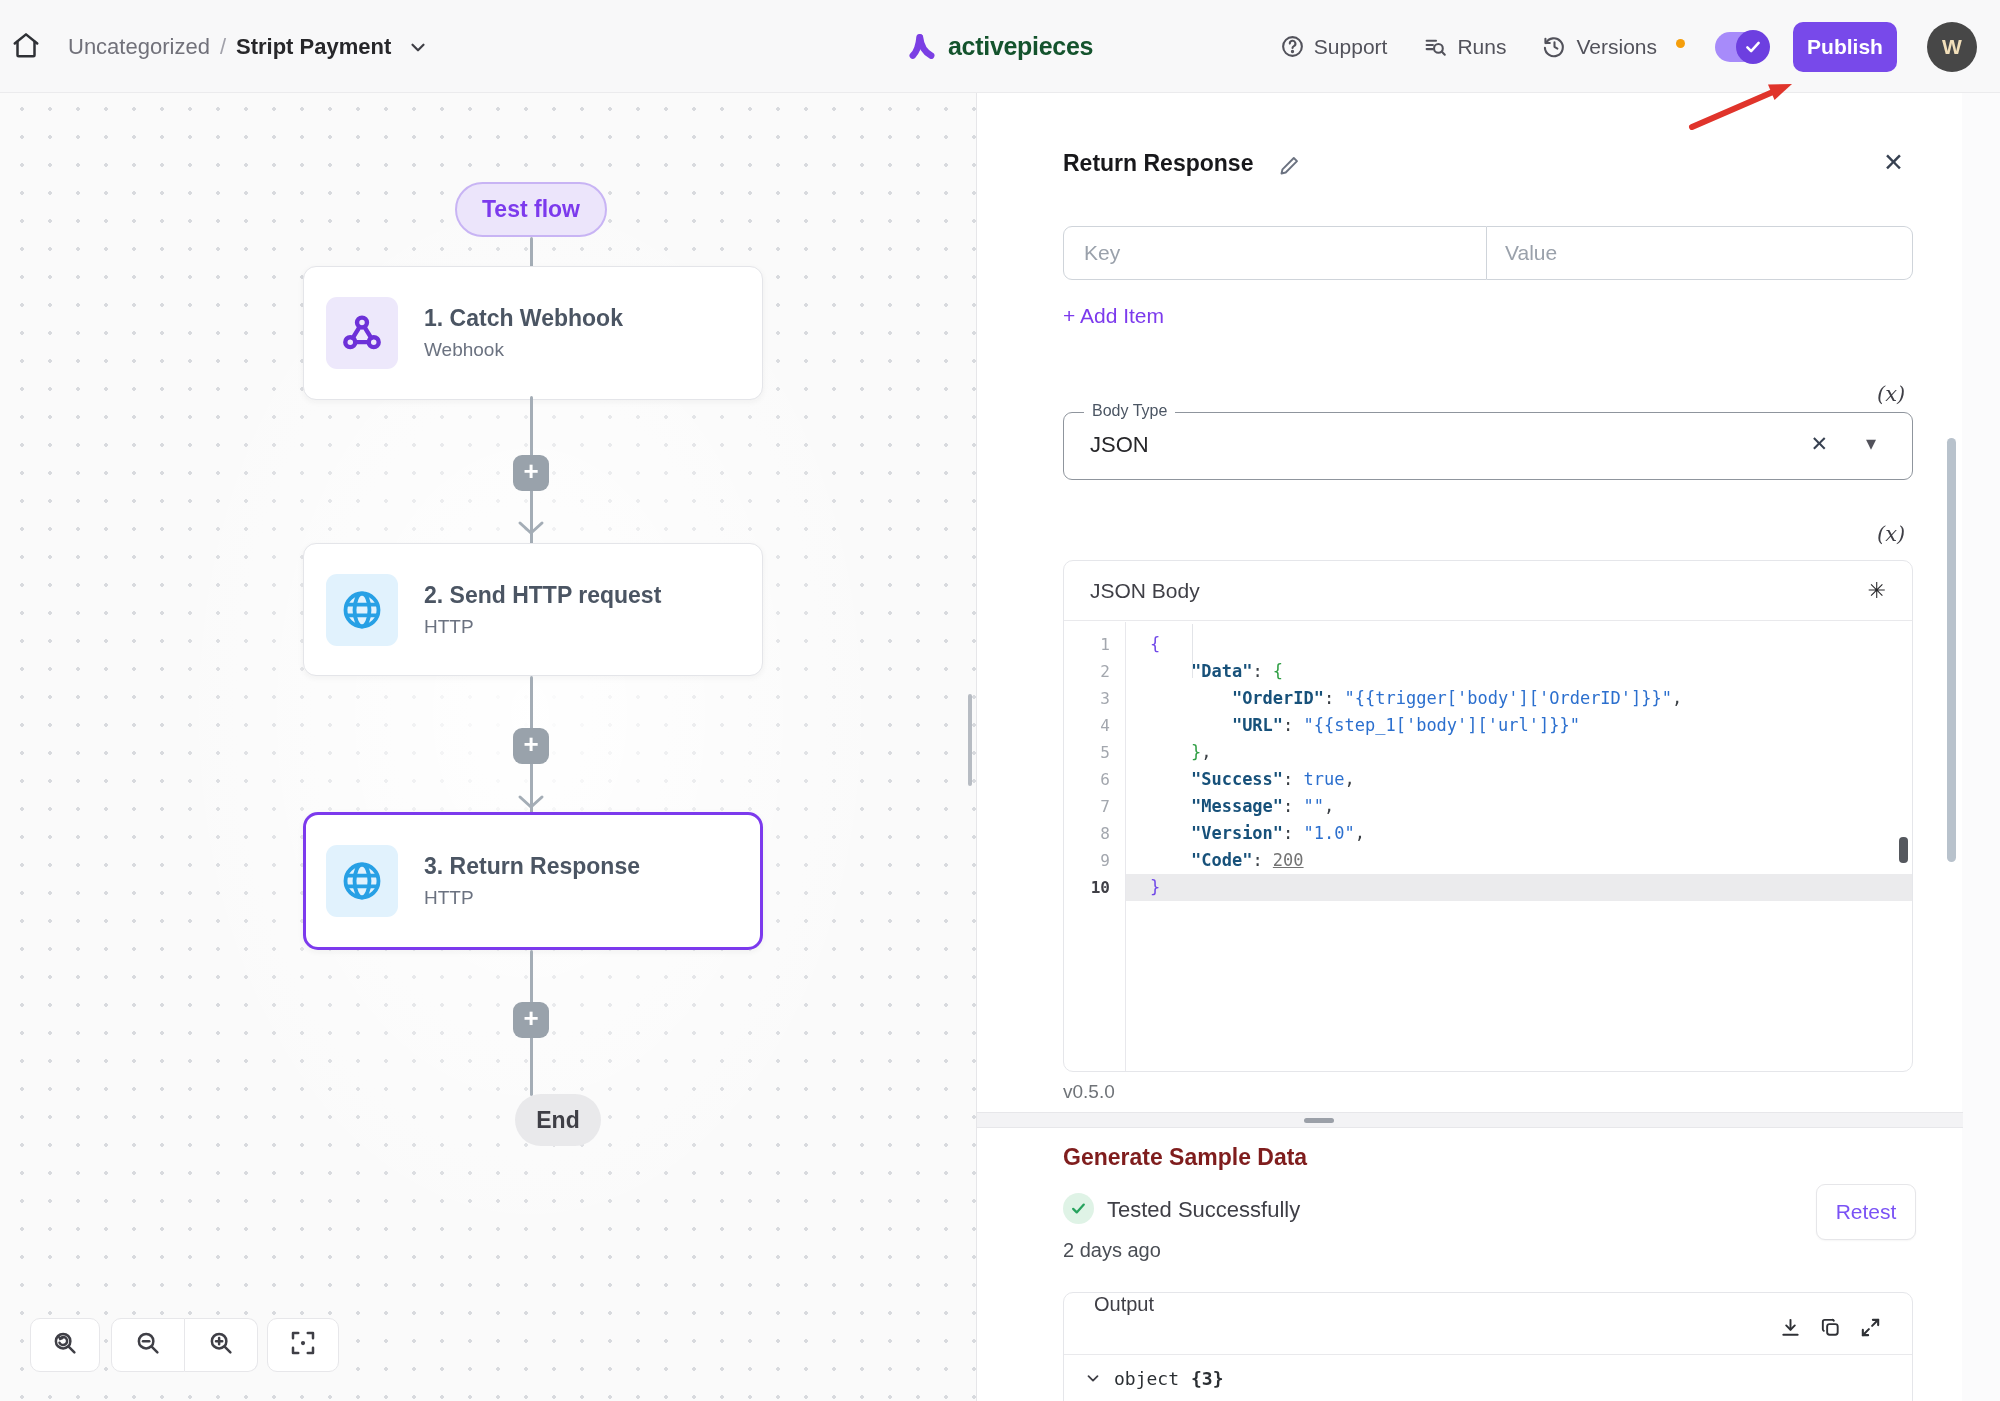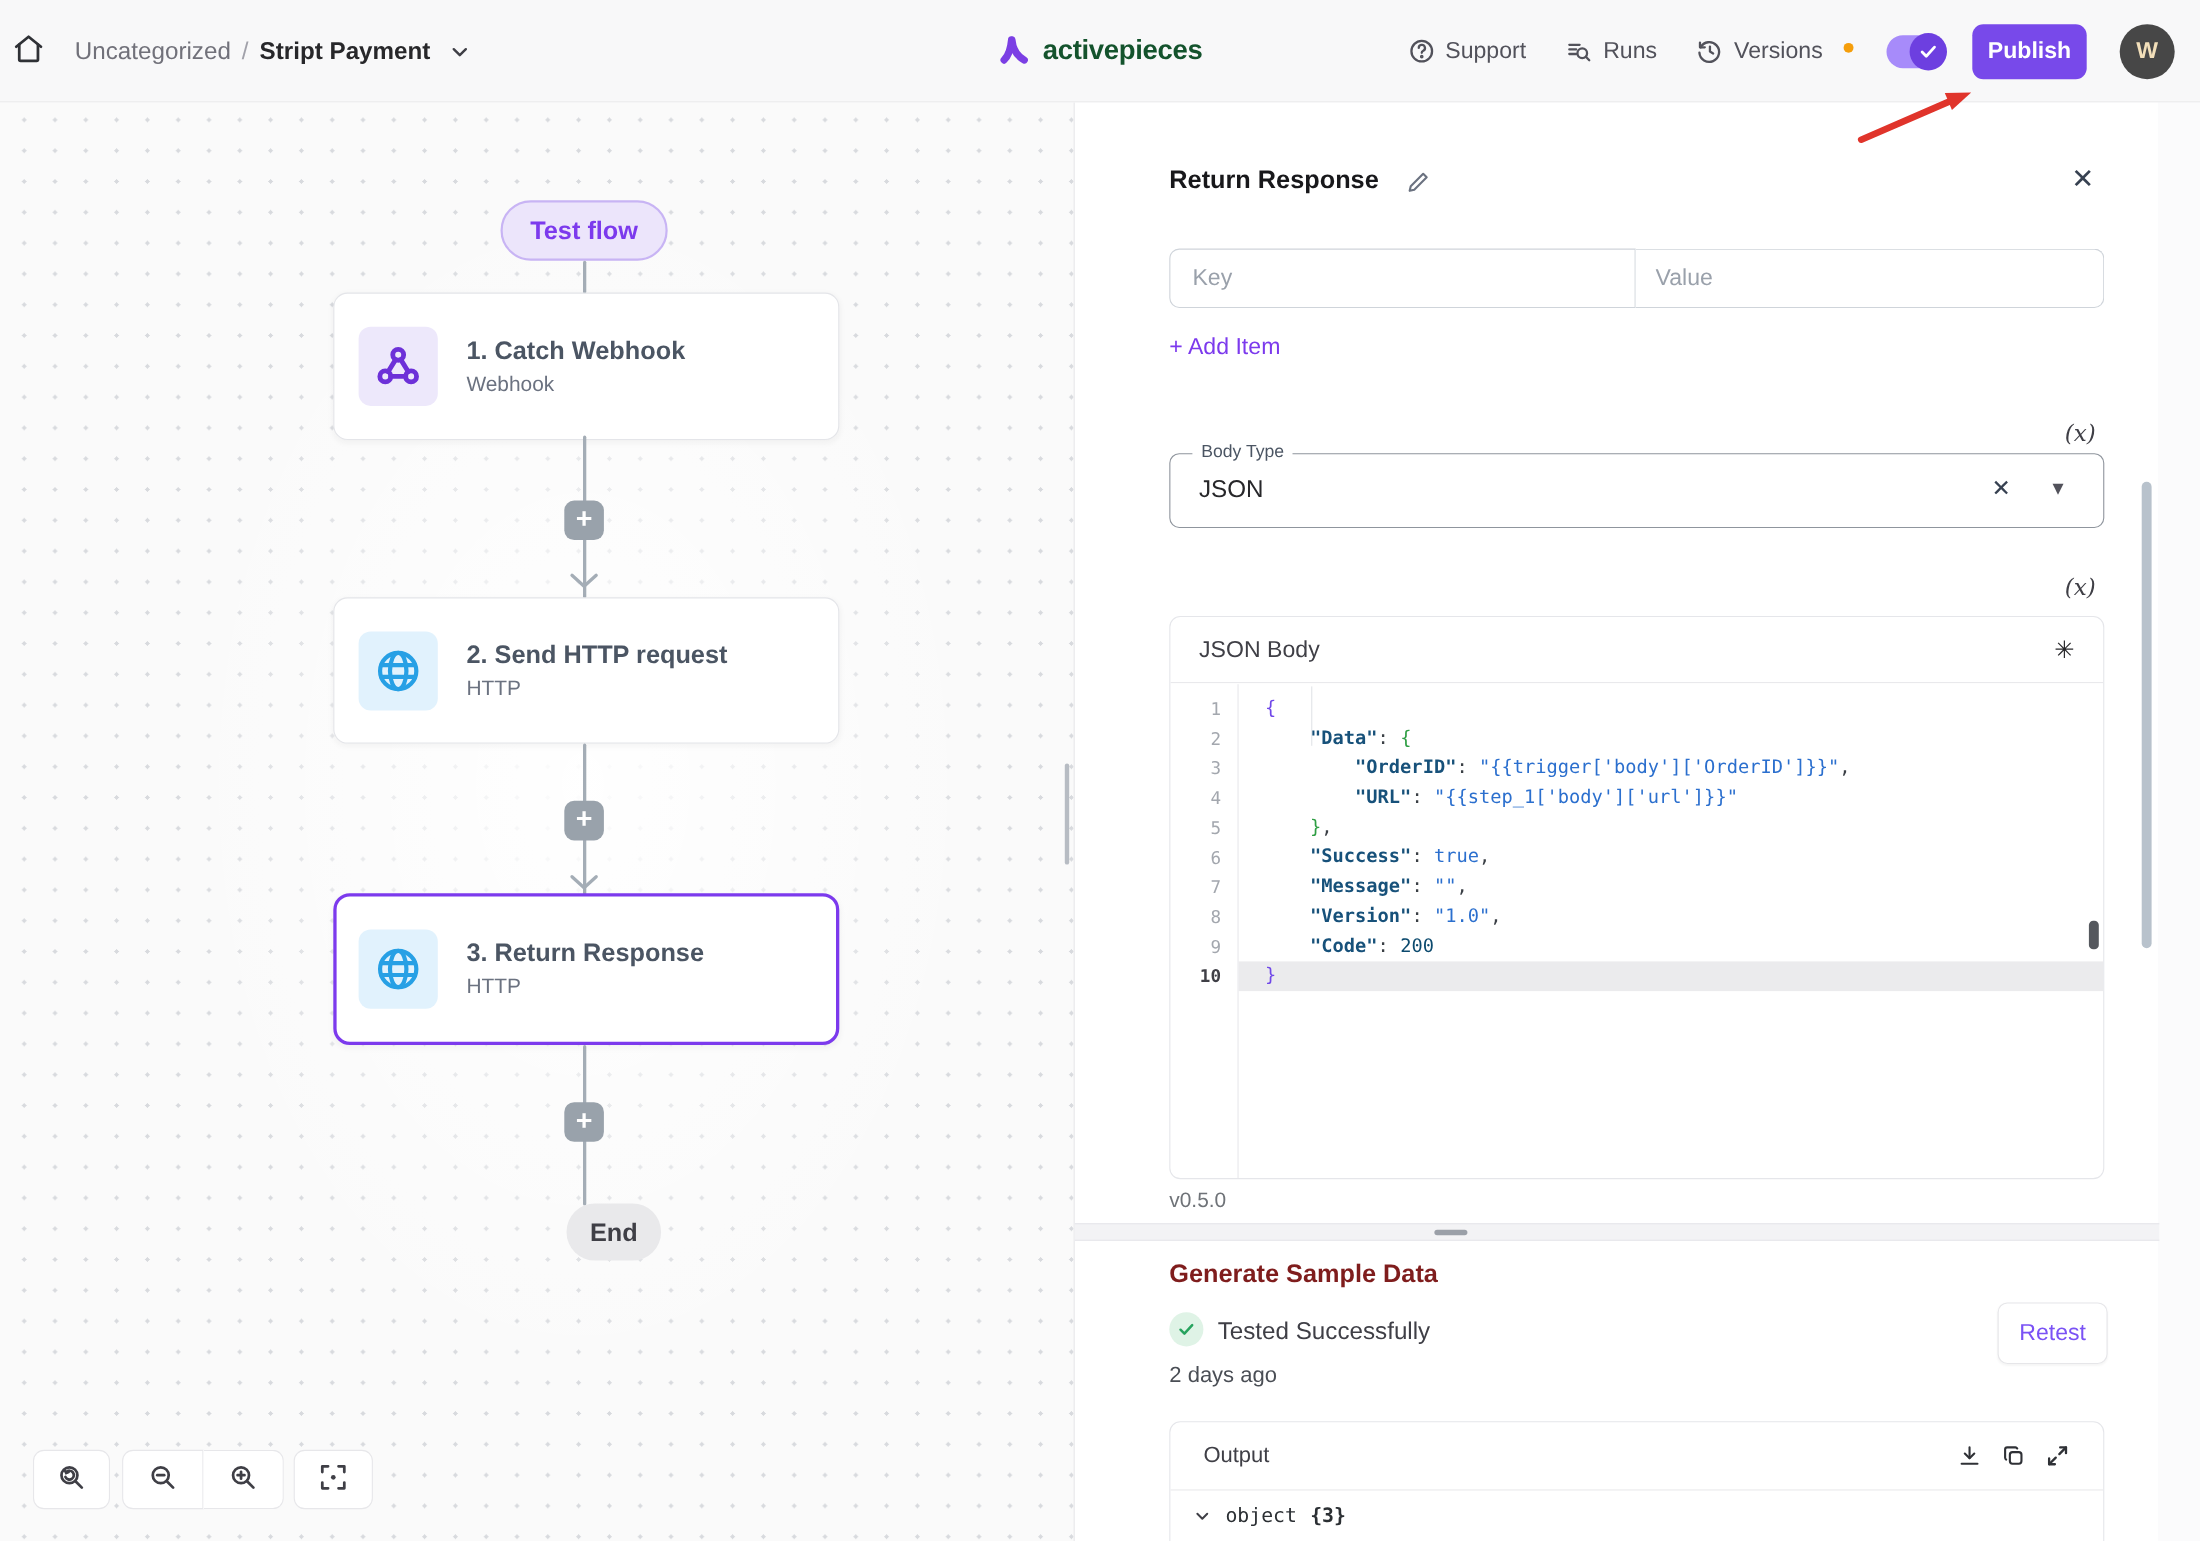--- a/index.html
+++ b/index.html
@@ -122,21 +122,21 @@
                 padding-right:15px; }
   .gutter .ln.act { color:#3f3f46; font-weight:700; }
   .code-lines { flex:1; padding-top:9px; position:relative; }
   .cl { height:27px; line-height:27px; font-size:17px; white-space:pre; padding-left:24px; }
   .cl.act-row { background:#ebebed; }
   .tk-ws { color:transparent; }
   .tk-p  { color:#3a3f45; }
   .tk-k  { color:#17517a; font-weight:700; }
   .tk-s  { color:#2b6fce; }
   .tk-kw { color:#2b6fce; }
-  .tk-n  { color:#0c4a6e; }
+  .tk-n  { color:#737373;text-decoration:underline; }
   .tk-b1 { color:#7048e8; }
   .tk-b2 { color:#2f9e44; }
   .indent-guide { position:absolute; left:128px; top:63px; width:1px; height:54px; background:#e2e4e8; }
   .ed-thumb { position:absolute; right:4px; top:276px; width:9px; height:26px; background:#55585e;
               border-radius:4px; cursor:pointer; }
   .p-version { left:86px; top:988px; font-size:19px; color:#6f7378; }
   .panel-scroll { position:absolute; left:970px; top:345px; width:9px; height:424px;
                   background:#b8c2cc; border-radius:5px; cursor:pointer; }
 
   .split-band { left:0; top:1019px; width:986px; height:16px; background:#f3f3f5;
@@ -150,21 +150,21 @@
   .test-label { left:130px; top:1104px; font-size:22px; color:#3f3f46; }
   .retest-btn { left:839px; top:1091px; width:100px; height:56px; background:#fff;
                 border:1px solid #e6e6e9; border-radius:9px; color:#7a52f5; font-size:21px;
                 display:flex; align-items:center; justify-content:center; cursor:pointer;
                 box-shadow:0 1px 2px rgba(0,0,0,0.04); }
   .test-time { left:86px; top:1146px; font-size:20px; color:#4a4e55; }
 
   .output-card { left:86px; top:1199px; width:850px; height:120px; border:1px solid #e5e6ea;
                  border-radius:10px; background:#fff; overflow:hidden; }
   .oc-head { position:absolute; left:0; top:0; right:0; height:62px; border-bottom:1px solid #e9e9ec;
-             display:flex; align-items:center; padding:0 30px; }
+             display:flex; align-items:flex-start; padding:0 30px;flex-direction:column; }
   .oc-label { font-size:20px; color:#3f3f46; }
   .oc-icons { margin-left:auto; display:flex; gap:17px; color:#2f3136; }
   .oc-icons span { display:flex; cursor:pointer; }
   .oc-row { position:absolute; left:0; top:62px; right:0; height:46px; display:flex;
             align-items:center; padding-left:20px; gap:12px; }
   .tree-caret { color:#3f3f46; display:flex; cursor:pointer; }
   .tree-node { font-family:"DejaVu Sans Mono", monospace; font-size:18px; color:#2b2f33; }
   .tree-count { font-family:"DejaVu Sans Mono", monospace; font-size:18px; font-weight:700; color:#2b2f33; }
 </style>
 </head>

